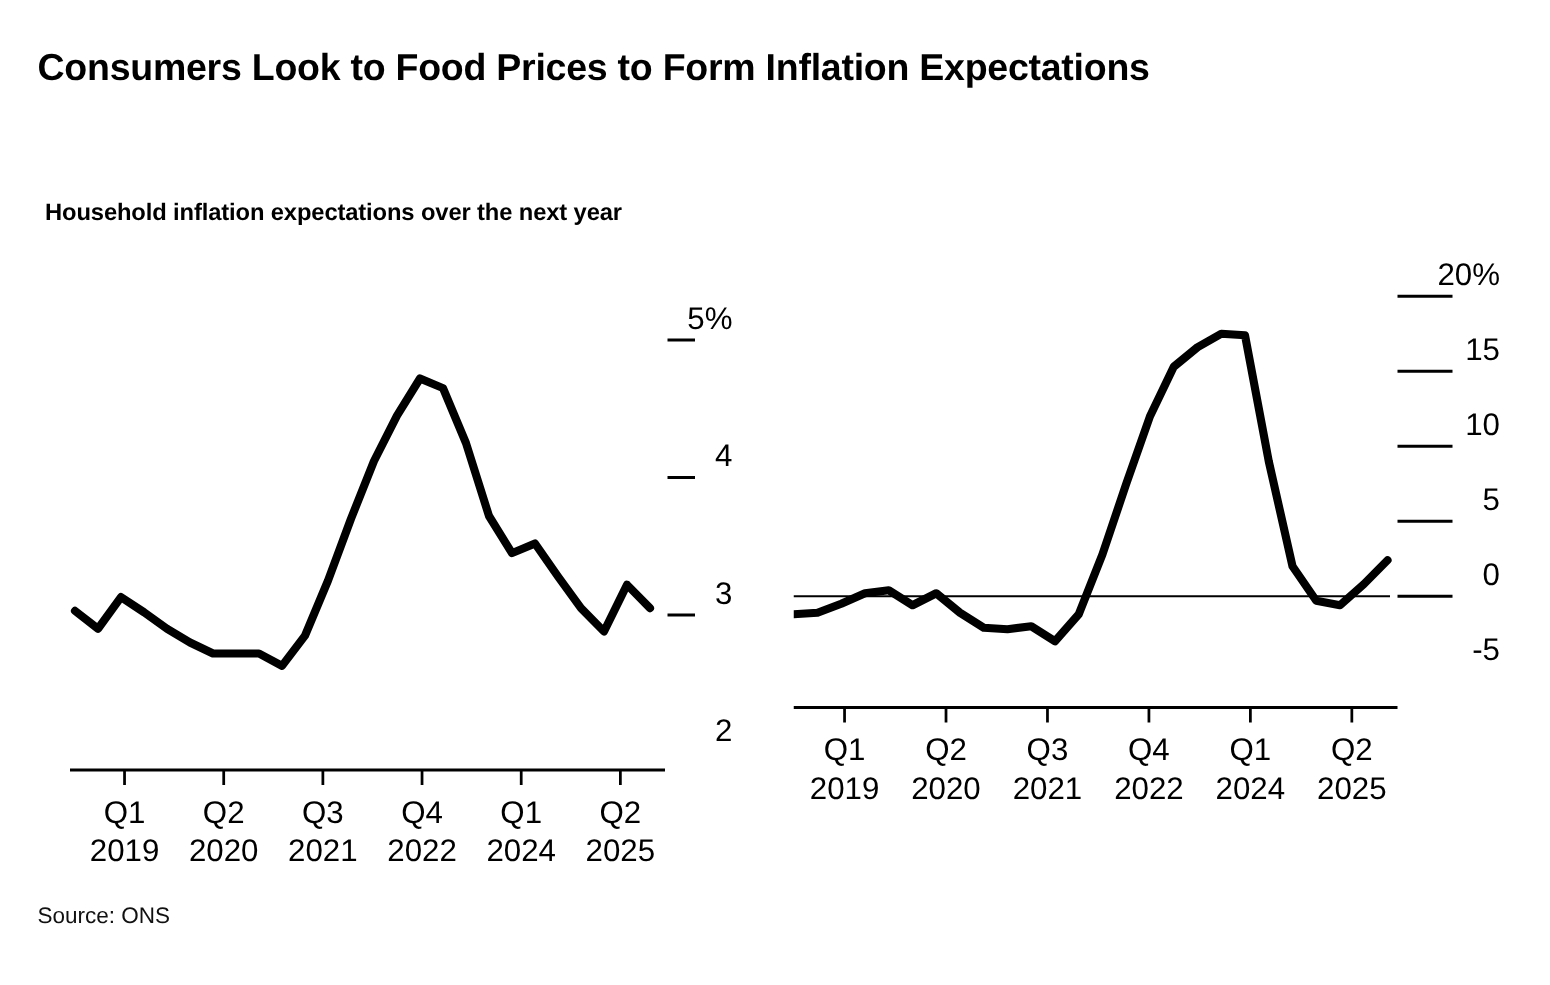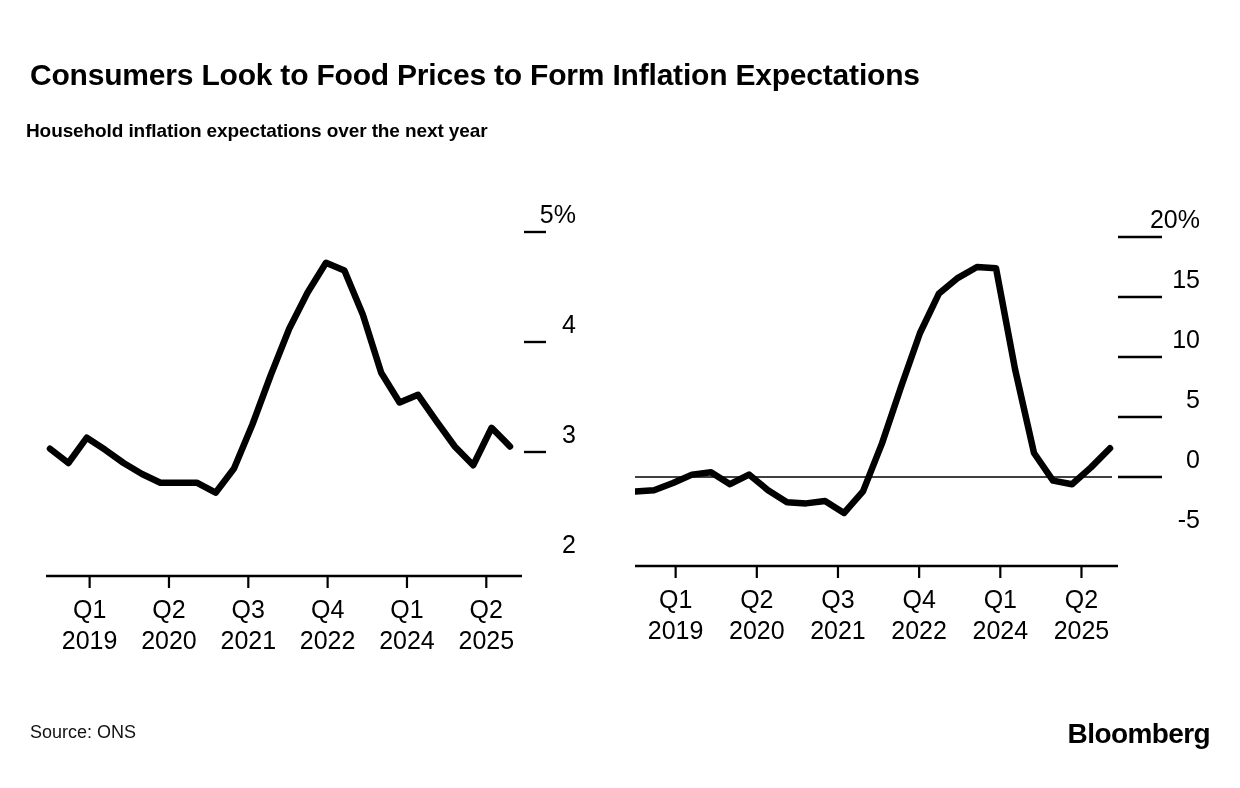--- a/index.html
+++ b/index.html
@@ -19,35 +19,35 @@
   .page {
     position: absolute;
     left: 0; top: 0;
     width: 1240px;
     height: 788px;
     background: #ffffff;
   }
   .headline {
     position: absolute;
     left: 30px;
-    top: 56px;
+    top: 36px;
     width: 1180px;
     font-size: 30px;
     font-weight: bold;
     letter-spacing: -0.2px;
     line-height: 38px;
     color: #000000;
     white-space: nowrap;
   }
   .panel {
     position: absolute;
     top: 118px;
     height: 560px;
   }
-  .panel-left  { left: 26px;  width: 560px; }
+  .panel-left  { left: 36px;  width: 560px; margin-top: 40px; }
   .panel-right { left: 635px; width: 575px; }
 
   .subtitle {
     position: absolute;
     left: 0;
     top: 0;
     font-size: 19px;
     font-weight: bold;
     line-height: 26px;
     letter-spacing: -0.1px;
@@ -240,15 +240,14 @@
           <g>
             <line x1="446.47" y1="448" x2="446.47" y2="460" class="tick-line"></line>
             <text x="446.47" y="490" class="xlabel-q">Q2</text>
             <text x="446.47" y="521" class="xlabel-y">2025</text>
           </g>
         </svg>
       </div>
   </div>
 
   <div class="footer-source">Source: ONS</div>
-  <div class="footer-brand">Bloomberg</div>
 
 </div>
 
 </body></html>

